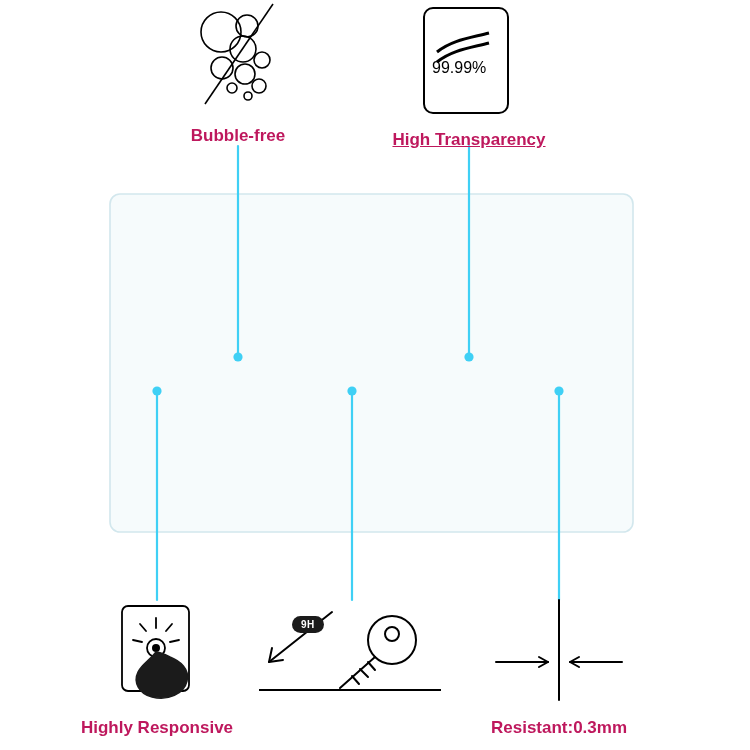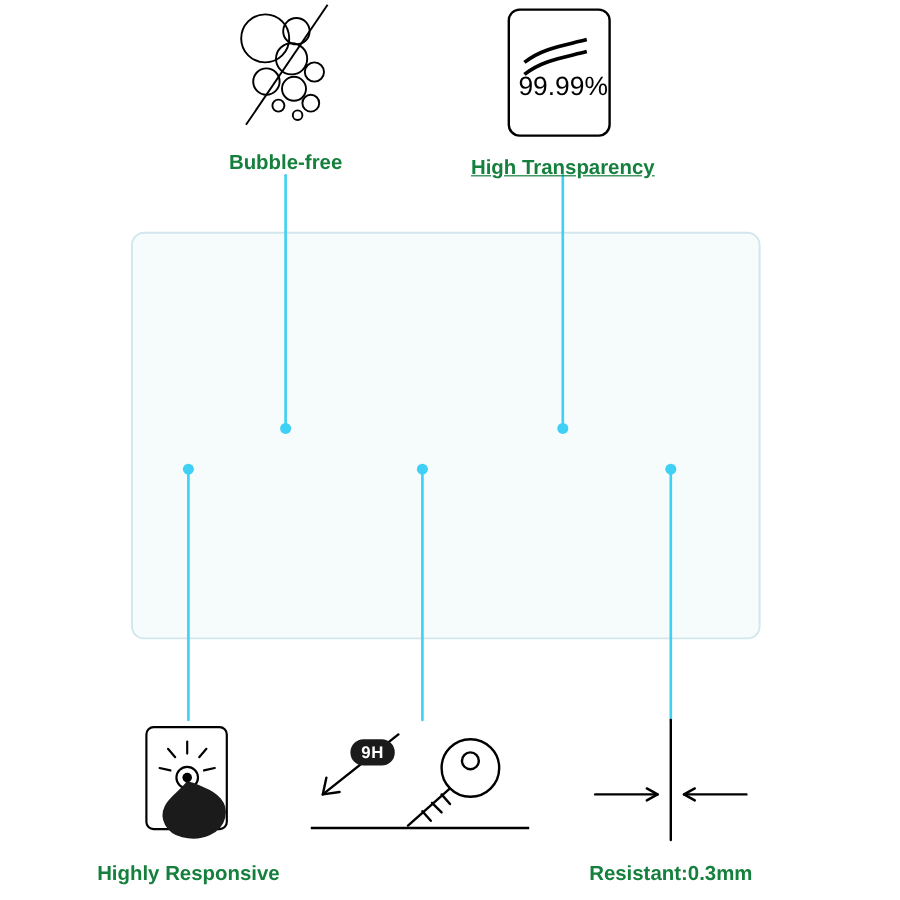--- a/index.html
+++ b/index.html
@@ -24,40 +24,40 @@
     left: 0;
     top: 0;
     width: 750px;
     height: 750px;
   }
   .label {
     position: absolute;
     font-family: "Liberation Sans", sans-serif;
     font-size: 17px;
     font-weight: bold;
-    color: #15803d;
+    color: #be185d;
     white-space: nowrap;
     letter-spacing: 0px;
   }
   .label-center {
     transform: translateX(-50%);
   }
   .pct-text {
     position: absolute;
     font-family: "Liberation Sans", sans-serif;
-    font-size: 22px;
+    font-size: 16px;
     color: #000000;
     white-space: nowrap;
   }
   .badge9h {
     position: absolute;
     background: #1b1b1b;
     color: #ffffff;
     font-family: "Liberation Sans", sans-serif;
-    font-size: 14px;
+    font-size: 10px;
     font-weight: bold;
     padding: 3px 9px;
     border-radius: 11px;
     letter-spacing: 0.5px;
   }
 </style>
 </head>
 <body>
 
 <div id="stage">

